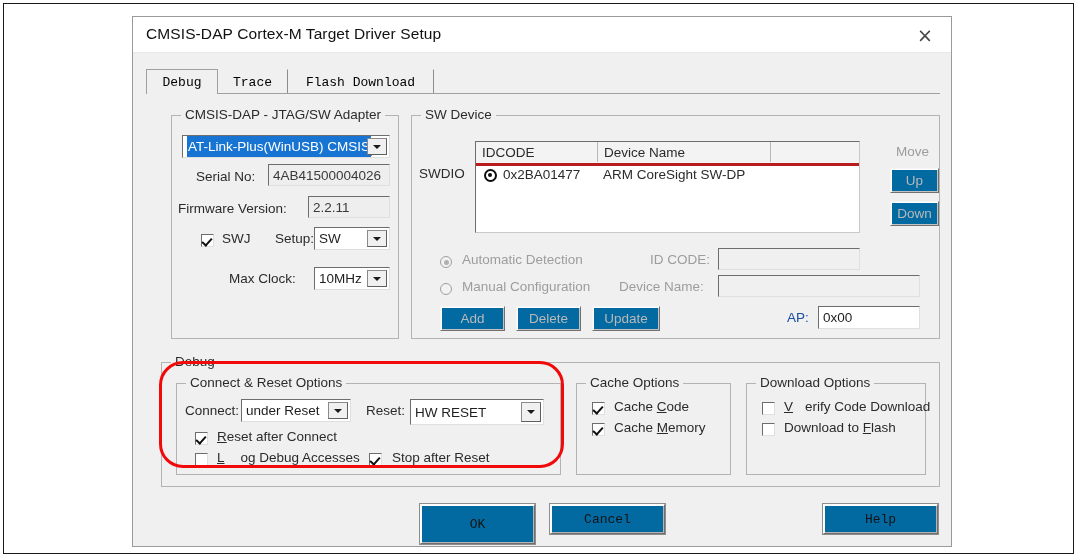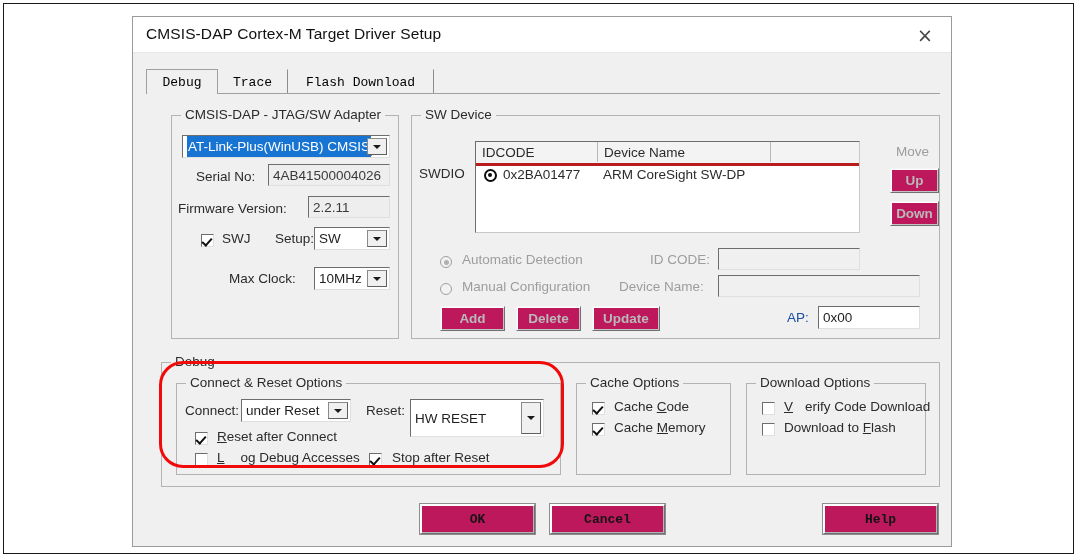--- a/index.html
+++ b/index.html
@@ -112,25 +112,25 @@
   .rb.on:after{
     content:"";position:absolute;left:2.5px;top:2.5px;width:5px;height:5px;border-radius:50%;
     background:#b0b0b0;
   }
   .rb.solid{border:2px solid #0d0d0d;background:#fff;}
   .rb.solid:after{content:"";position:absolute;left:2px;top:2px;width:4px;height:4px;
     border-radius:50%;background:#0d0d0d;}
 
   
   .btn{
-    position:absolute;box-sizing:border-box;background:#be185d;
+    position:absolute;box-sizing:border-box;background:#0369a1;
     border:1px solid #f5f5f5;border-right-color:#707070;border-bottom-color:#707070;
     box-shadow:inset 1px 1px 0 #ffffff, inset -1px -1px 0 #c3c3c3;
     display:flex;align-items:center;justify-content:center;
-    font-size:13.5px;color:#2b2b2b;font-weight:bold;
+    font-size:13.5px;color:#2b2b2b;
   }
   .btn.dis{color:#b9b9b9;}
   .btn.big{
     font-family:"Liberation Mono","DejaVu Sans Mono",monospace;font-size:13px;color:#141414;
     border:1px solid #ffffff;border-right-color:#6f6f6f;border-bottom-color:#6f6f6f;
     box-shadow:inset 1px 1px 0 #ffffff, inset -1px -1px 0 #b5b5b5, 0 0 0 1px #8d8d8d;
   }
 
   
   .devtable{
@@ -248,21 +248,21 @@
       <div class="group" style="left:14px;top:20px;width:385px;height:92px;">
         <div class="glabel">Connect &amp; Reset Options</div>
 
         <div class="lbl" style="left:8px;top:19px;">Connect:</div>
         <div class="combo" style="left:64px;top:15px;width:110px;height:23px;">
           <div class="ctext">under Reset</div>
           <div class="carrow"></div>
         </div>
 
         <div class="lbl" style="left:189px;top:19px;">Reset:</div>
-        <div class="combo" style="left:233px;top:15px;width:134px;height:38px;">
+        <div class="combo" style="left:233px;top:15px;width:134px;height:26px;">
           <div class="ctext">HW RESET</div>
           <div class="carrow"></div>
         </div>
 
         <div class="cb on" style="left:18px;top:48px;"></div>
         <div class="lbl" style="left:40px;top:45px;">
           <span class="ul">R</span><span style="margin-left: 0px;">eset after Connect</span>
         </div>
 
         <div class="cb" style="left:18px;top:69px;"></div>
@@ -290,21 +290,21 @@
         <div class="glabel">Download Options</div>
         <div class="cb" style="left:15px;top:18px;"></div>
         <div class="lbl" style="left:37px;top:15px;">
           <span class="ul">V</span><span style="margin-left: 12px;">erify Code Download</span>
         </div>
         <div class="cb" style="left:15px;top:39px;"></div>
         <div class="lbl" style="left:37px;top:36px;">Download to <span class="ul">F</span>lash</div>
       </div>
     </div>
 
-    <div class="btn big" style="left:287px;top:487px;width:115px;height:30px;">OK</div>
+    <div class="btn big" style="left:287px;top:487px;width:115px;height:40px;">OK</div>
     <div class="btn big" style="left:417px;top:487px;width:115px;height:30px;">Cancel</div>
     <div class="btn big" style="left:690px;top:487px;width:115px;height:30px;">Help</div>
 
   </div>
 
   <div class="redbox" style="left:155px;top:357px;width:405px;height:107px;"></div>
 
 </div>
 
 </body></html>

